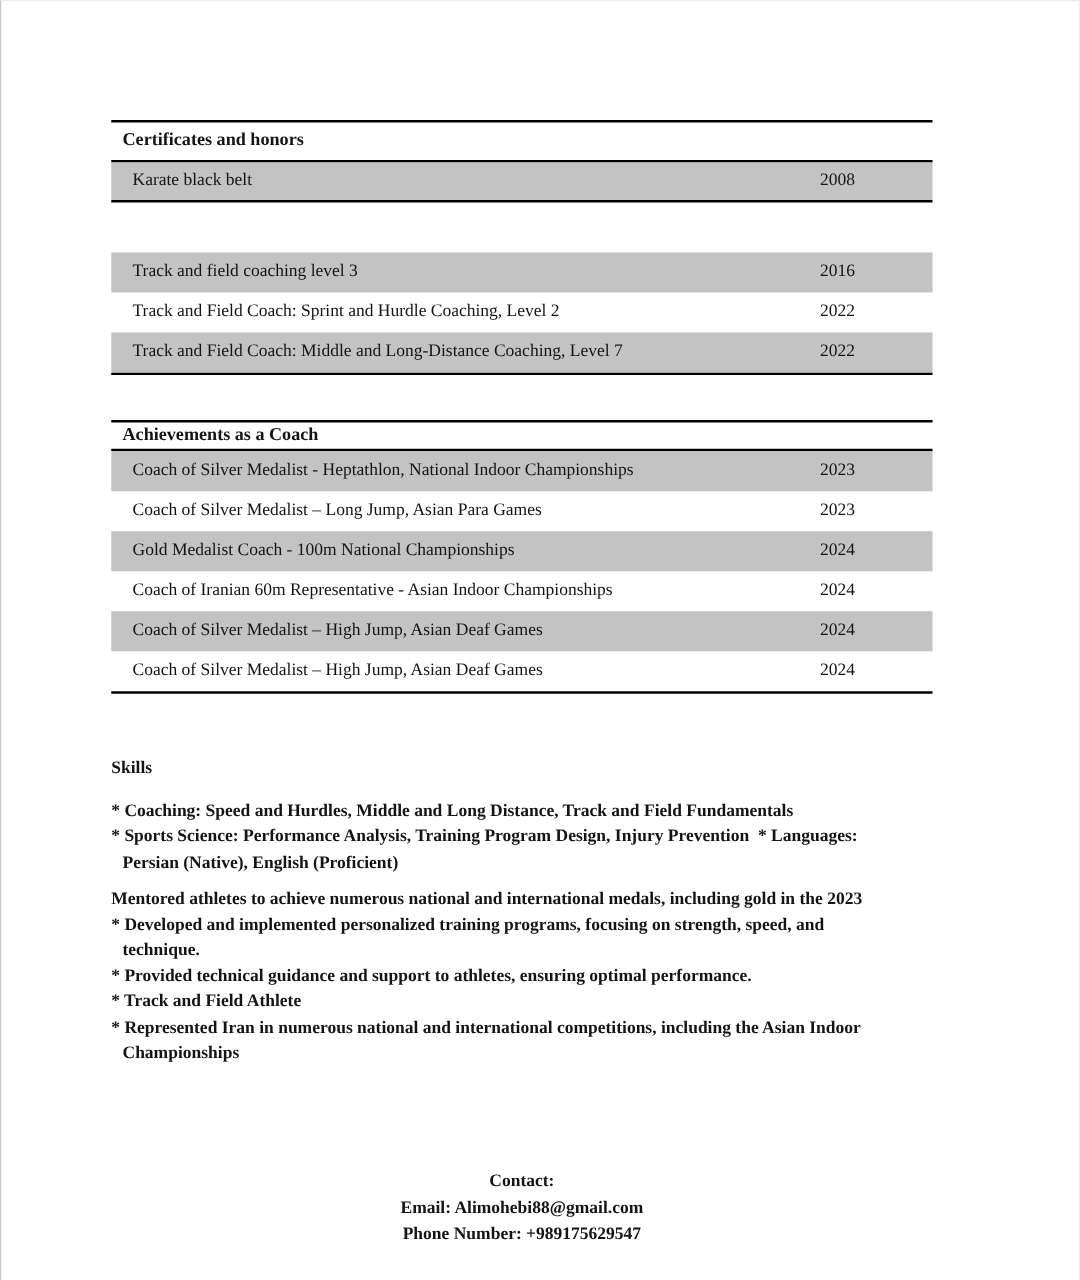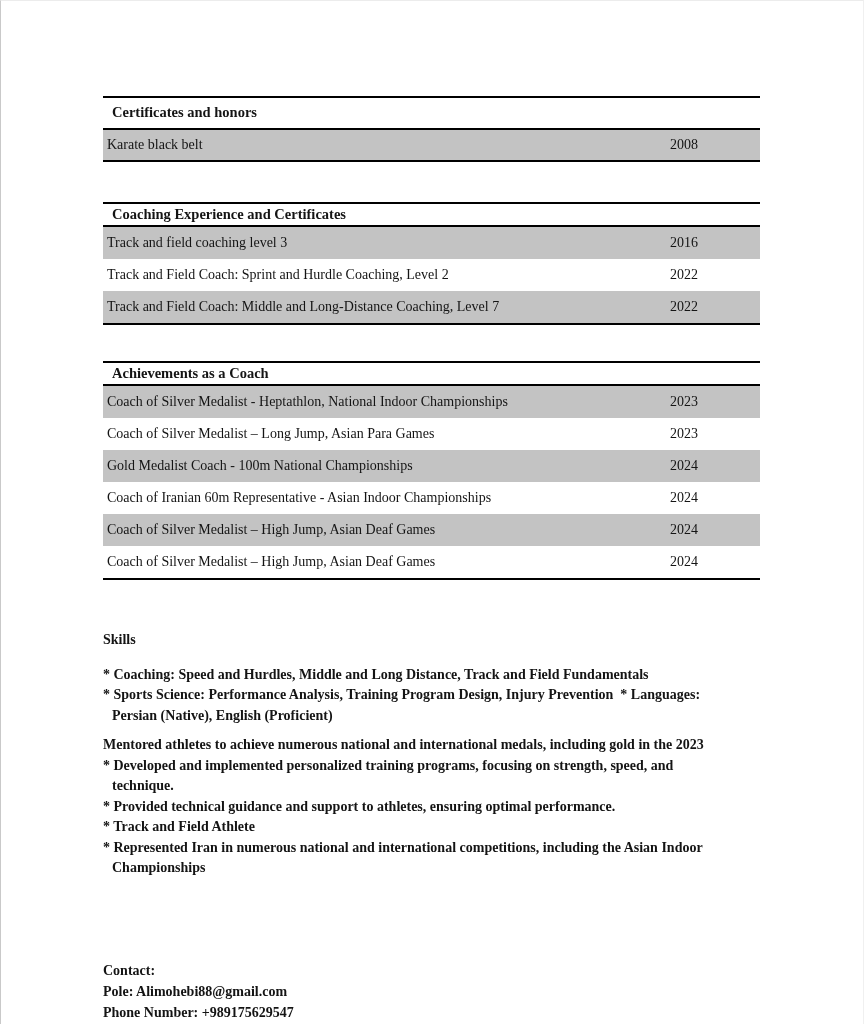--- a/index.html
+++ b/index.html
@@ -7,68 +7,67 @@
   html,body { background:#fff; }
   body { width:864px; height:1024px; position:relative; overflow:hidden; }
   .page {
     position:absolute; inset:0;
     background:#fff;
     border-left:1px solid var(--edge);
     border-right:1px solid #f0f0f0;
     border-top:1px solid #ececec;
   }
   .content {
-    position:absolute; left:102px; top:0; width:657px;
+    position:absolute; left:88px; top:0; width:657px;
     font-family:"Liberation Serif","DejaVu Serif",serif;
     color:var(--ink);
   }
   
   .tbl { width:657px; }
   .tbl-1 { margin-top:95px; }
   .tbl-2 { margin-top:40px; }
   .tbl-3 { margin-top:36px; }
   .sec-header {
     border-top:2px solid var(--rule);
     border-bottom:2px solid var(--rule);
     font-weight:bold; font-size:14.5px; line-height:18px;
     padding:1px 0 2px 9px;
   }
   .tbl-1 .sec-header { padding:5px 0 7px 9px; }
   .tbl { border-bottom:2px solid var(--rule); }
   .trow { display:flex; align-items:center; height:32px; font-size:14px; }
   .trow.tall { height:30px; }
   .trow.shaded { background:var(--shade); }
-  .cell-label { flex:1; padding-left:4px; white-space:pre; overflow:hidden; }
+  .cell-label { flex:1; padding-left:17px; white-space:pre; overflow:hidden; }
   .cell-year { width:90px; flex:none; white-space:pre; }
   
   .textblock { font-size:14px; line-height:20.5px;font-weight:bold; }
   .line { white-space:pre; }
   .line.cont { margin-left:9px; }
   .skills-head { margin-top:50px; }
   .skills-list { margin-top:14px; }
   .summary { margin-top:9px; }
   .exp-list { }
-  .contact { margin-top:81px; line-height:21px; }
+  .contact { margin-top:81px; line-height:21px;text-align:center; }
 </style>
 </head>
 <body>
 
 <div class="page">
   <div class="content">
 
     <section class="tbl tbl-1">
       <div class="sec-header">Certificates and honors</div>
       <div class="trow tall shaded">
         <span class="cell-label">Karate black belt</span>
         <span class="cell-year">2008</span>
       </div>
     </section>
 
     <section class="tbl tbl-2">
-      <div class="sec-header">Coaching Experience and Certificates</div>
       <div class="trow shaded">
         <span class="cell-label">Track and field coaching level 3</span>
         <span class="cell-year">2016</span>
       </div>
       <div class="trow">
         <span class="cell-label">Track and Field Coach: Sprint and Hurdle Coaching, Level 2</span>
         <span class="cell-year">2022</span>
       </div>
       <div class="trow shaded">
         <span class="cell-label">Track and Field Coach: Middle and Long-Distance Coaching, Level 7</span>
@@ -119,18 +118,18 @@
       <div class="line">* Developed and implemented personalized training programs, focusing on strength, speed, and</div>
       <div class="line cont">technique.</div>
       <div class="line">* Provided technical guidance and support to athletes, ensuring optimal performance.</div>
       <div class="line">* Track and Field Athlete</div>
       <div class="line">* Represented Iran in numerous national and international competitions, including the Asian Indoor</div>
       <div class="line cont">Championships</div>
     </div>
 
     <div class="textblock contact">
       <div class="line">Contact:</div>
-      <div class="line">Pole: Alimohebi88@gmail.com</div>
+      <div class="line">Email: Alimohebi88@gmail.com</div>
       <div class="line">Phone Number: +989175629547</div>
     </div>
 
   </div>
 </div>
 
 </body></html>

